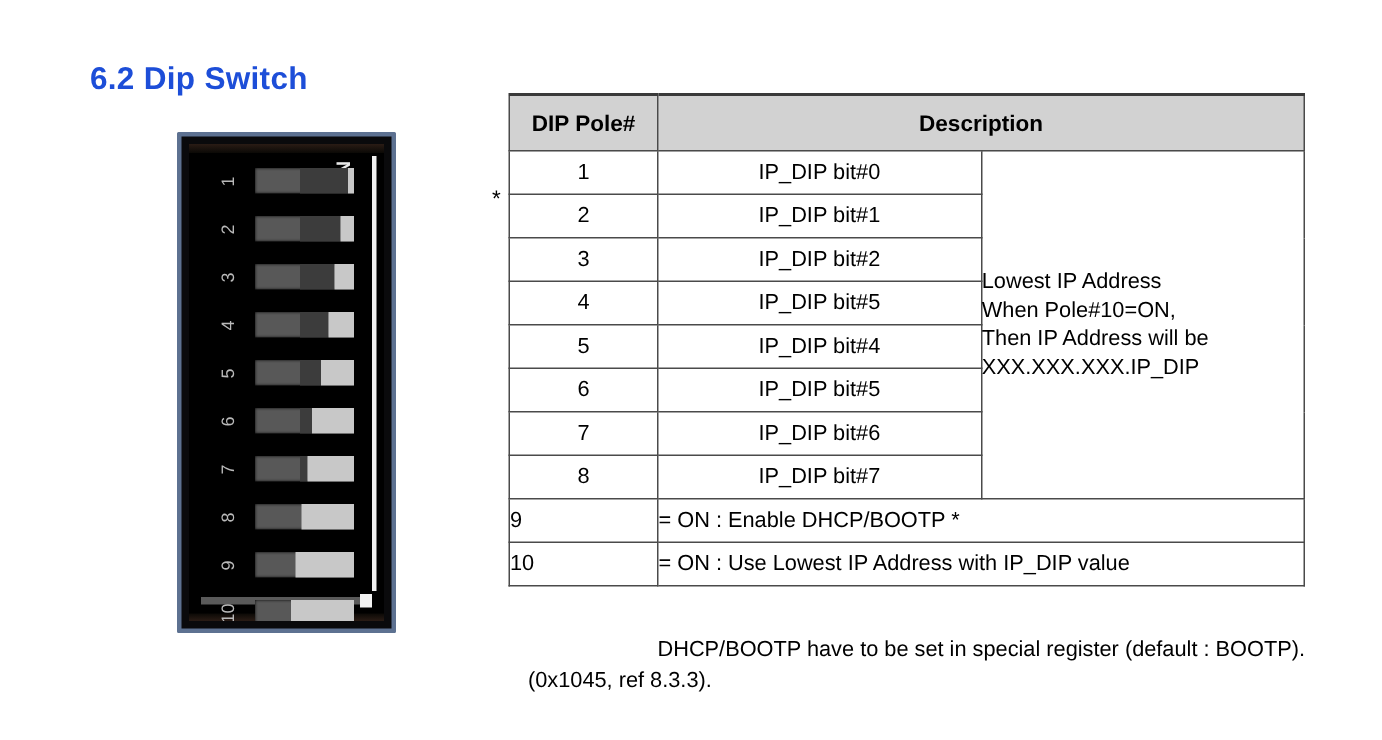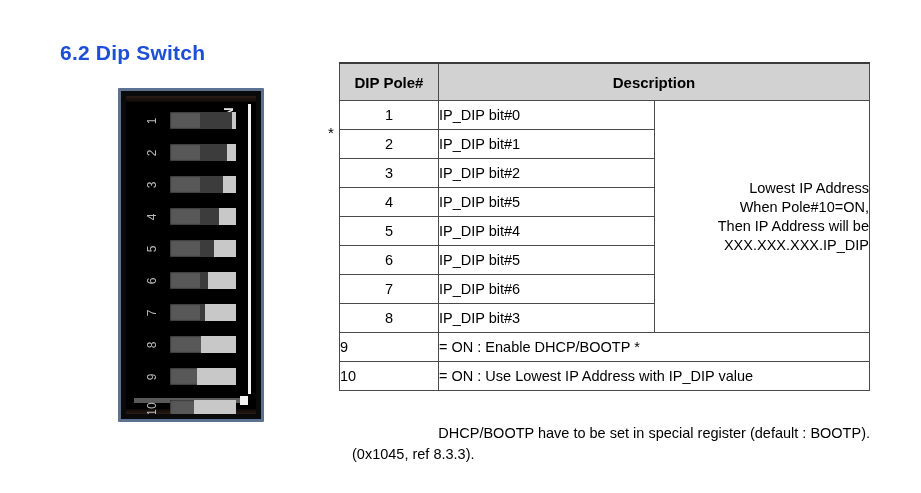--- a/index.html
+++ b/index.html
@@ -162,26 +162,26 @@
   }
   #dip-table thead th {
     background: #d2d2d2;
     font-weight: bold;
     font-size: 15px;
     height: 36px;
     text-align: center;
     border-top: 2px solid #3a3a3a;
   }
   .col-pole  { width: 98px;  text-align: center; }
-  .col-bit   { width: 143px; }
+  .col-bit   { width: 143px; text-align: center; }
   .col-desc  { text-align: left; padding-left: 6px; }
 
   .desc-block {
     vertical-align: middle;
-    text-align: right;
+    text-align: left;
     padding-left: 8px;
     line-height: 19px;
   }
   .span-row td {
     text-align: left;
   }
   .span-row .wide {
     padding-left: 6px;
     border-top: 2px solid #3a3a3a;
   }
@@ -342,21 +342,21 @@
     <tr>
       <td class="col-pole">6</td>
       <td class="col-bit">IP_DIP bit#5</td>
     </tr>
     <tr>
       <td class="col-pole">7</td>
       <td class="col-bit">IP_DIP bit#6</td>
     </tr>
     <tr>
       <td class="col-pole">8</td>
-      <td class="col-bit">IP_DIP bit#3</td>
+      <td class="col-bit">IP_DIP bit#7</td>
     </tr>
 
     <tr class="span-row">
       <td class="col-pole wide">9</td>
       <td class="wide" colspan="2">= ON : Enable DHCP/BOOTP *</td>
     </tr>
     <tr class="span-row row-last">
       <td class="col-pole wide">10</td>
       <td class="wide" colspan="2">= ON : Use Lowest IP Address with IP_DIP value</td>
     </tr>

